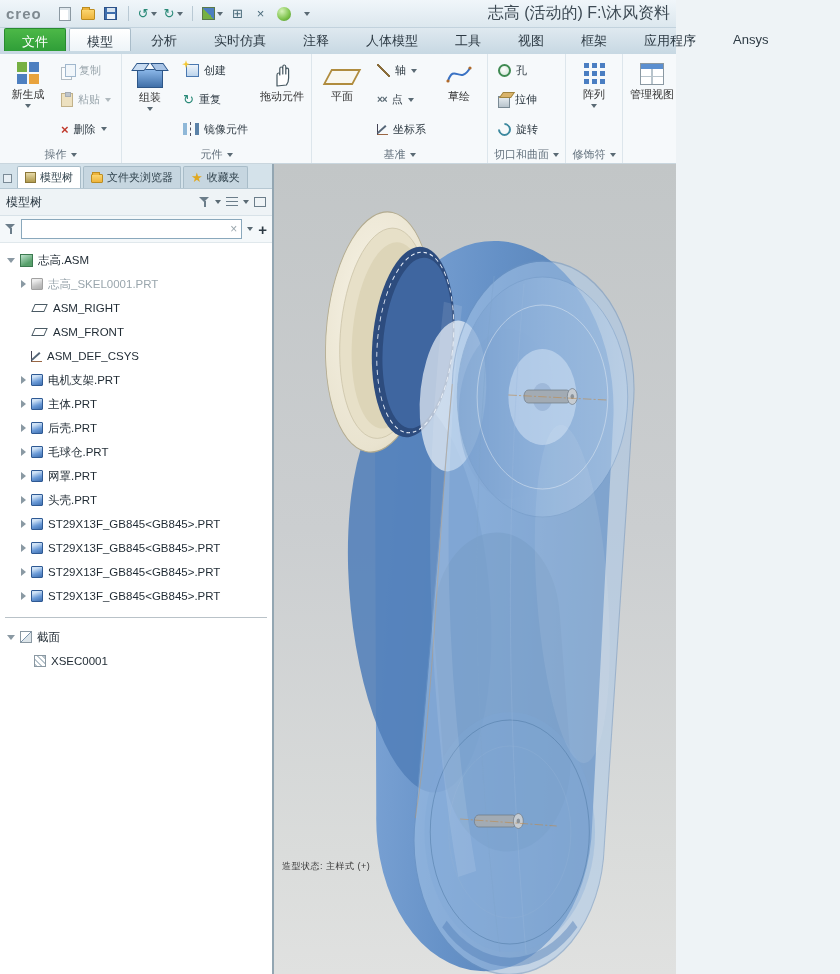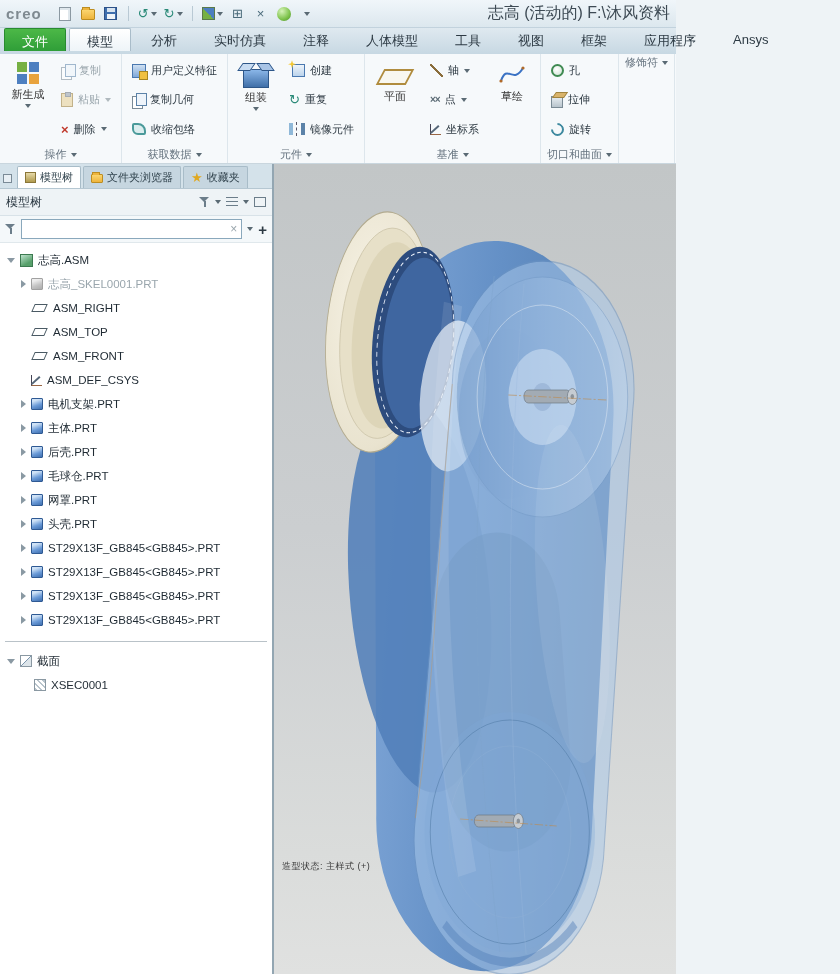--- a/index.html
+++ b/index.html
@@ -211,63 +211,47 @@
               <span class="caret"></span>
             </div>
         </div>
       </div>
       <div class="grp-label">
           <span>操作</span>
           <span class="caret"></span>
         </div>
     </div>
 
+
     <div class="grp">
       <div class="grp-body">
-        <div class="col">
-          <div class="sbtn">
-              <span class="ic i-udf"></span>
-              <span>用户定义特征</span>
-            </div>
-          <div class="sbtn">
-              <span class="ic i-sheets"></span>
-              <span>复制几何</span>
-            </div>
-          <div class="sbtn">
-              <span class="ic i-shrink"></span>
-              <span>收缩包络</span>
-            </div>
-        </div>
-      </div>
-      <div class="grp-label">
-          <span>获取数据</span>
-          <span class="caret"></span>
-        </div>
-    </div>
-
-    <div class="grp">
-      <div class="grp-body">
         <div class="bigbtn">
           <span class="ic i-asm-big"></span>
           <span class="lbl">组装</span>
           <span class="caret"></span>
         </div>
         <div class="col">
           <div class="sbtn">
               <span class="ic i-create"></span>
               <span>创建</span>
             </div>
           <div class="sbtn">
               <span class="glyph teal">↻</span>
               <span>重复</span>
             </div>
           <div class="sbtn">
               <span class="ic i-mirror"></span>
               <span>镜像元件</span>
             </div>
+        </div>
+        <div class="bigbtn">
+          <svg width="26" height="26" viewBox="0 0 26 26">
+              <path d="M8 25 V14 q0-2 1.5-2 1.3 0 1.3 2 V8 q0-2 1.5-2 1.5 0 1.5 2 v5 V6 q0-2 1.5-2 1.5 0 1.5 2 v7 V9 q0-1.8 1.4-1.8 1.4 0 1.4 1.8 v8 q0 4.5-2.2 7 Z" fill="#ffffff" stroke="#44565f" stroke-width="1.2" stroke-linejoin="round"></path>
+            </svg>
+          <span class="lbl">拖动元件</span>
         </div>
       </div>
       <div class="grp-label">
           <span>元件</span>
           <span class="caret"></span>
         </div>
     </div>
 
     <div class="grp">
       <div class="grp-body">
@@ -323,20 +307,27 @@
             </div>
         </div>
       </div>
       <div class="grp-label">
           <span>切口和曲面</span>
           <span class="caret"></span>
         </div>
     </div>
 
     <div class="grp">
+      <div class="grp-body">
+        <div class="bigbtn">
+          <span class="ic i-pattern"></span>
+          <span class="lbl">阵列</span>
+          <span class="caret"></span>
+        </div>
+      </div>
       <div class="grp-label">
           <span>修饰符</span>
           <span class="caret"></span>
         </div>
     </div>
 
     <div class="grp">
       <div class="grp-body">
         <div class="bigbtn">
           <span class="ic i-mviews"></span>
@@ -407,25 +398,20 @@
           </div>
         <div class="trow lv1 gray">
             <span class="t-arrow"></span>
             <span class="ic t-part gray"></span>
             <span class="t-label">志高_SKEL0001.PRT</span>
           </div>
         <div class="trow lv1">
             <span class="t-arrow none"></span>
             <span class="ic t-plane"></span>
             <span class="t-label">ASM_RIGHT</span>
-          </div>
-        <div class="trow lv1">
-            <span class="t-arrow none"></span>
-            <span class="ic t-plane"></span>
-            <span class="t-label">ASM_TOP</span>
           </div>
         <div class="trow lv1">
             <span class="t-arrow none"></span>
             <span class="ic t-plane"></span>
             <span class="t-label">ASM_FRONT</span>
           </div>
         <div class="trow lv1">
             <span class="t-arrow none"></span>
             <span class="csys-ico"></span>
             <span class="t-label">ASM_DEF_CSYS</span>

